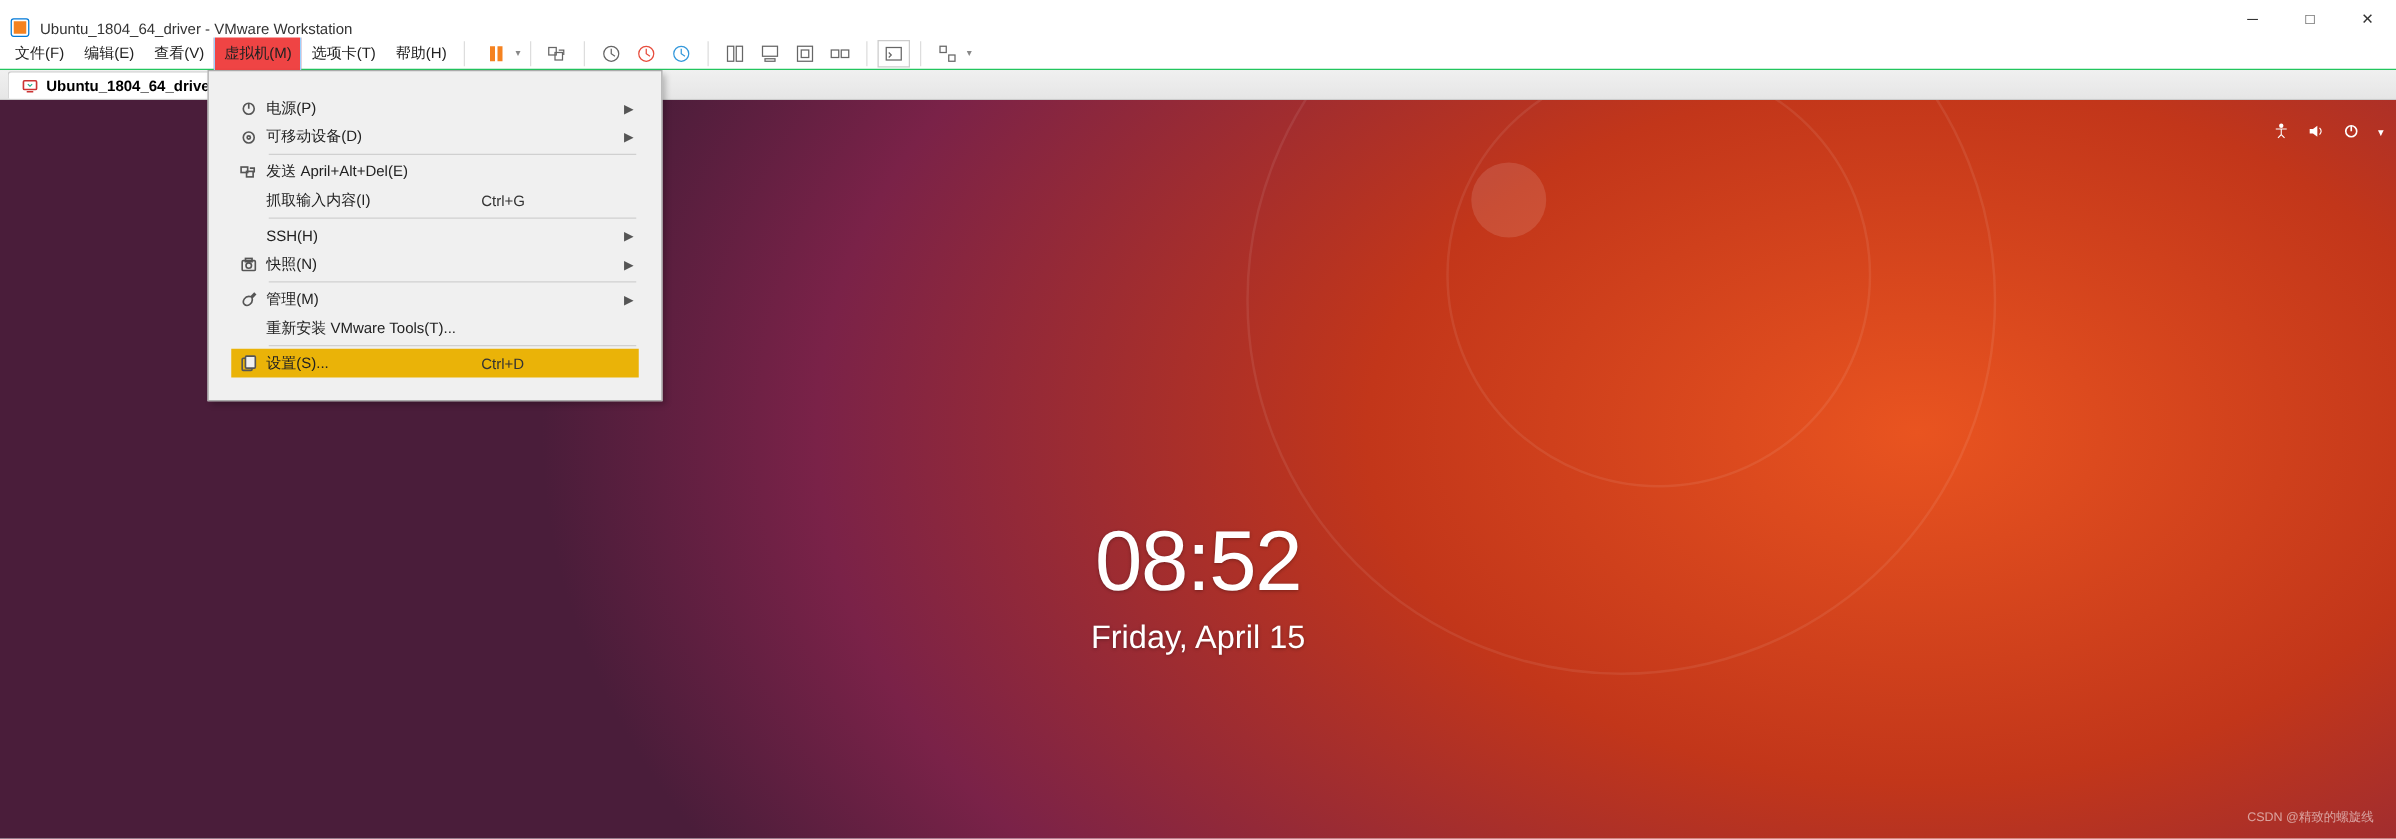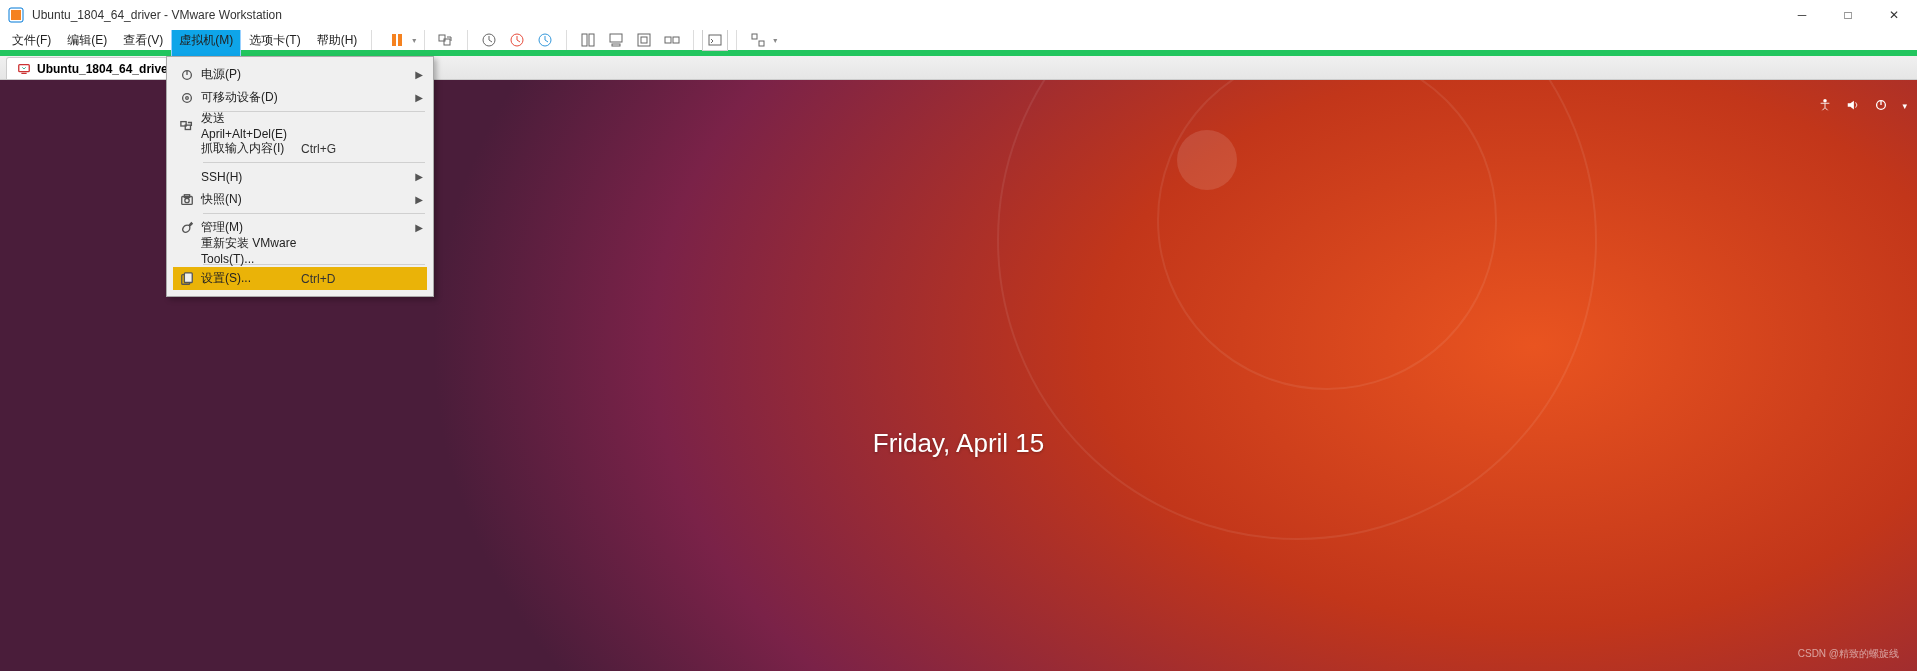--- a/index.html
+++ b/index.html
@@ -1,44 +1,44 @@
 <!DOCTYPE html>
 <html><head>
 <meta charset="utf-8">
 <style>
 * { margin: 0; padding: 0; box-sizing: border-box; font-family: "Microsoft YaHei", "Segoe UI", sans-serif; }
 body { width: 1917px; height: 671px; overflow: hidden; background: #fff; position: relative; }
-.titlebar { height: 30px; display: flex; align-items: center; padding: 0 8px; background: #fff; position: relative; }
+.titlebar { height: 30px; display: flex; align-items: flex-end; padding: 0 8px; background: #fff; position: relative; }
 .titlebar .app-icon { width: 16px; height: 16px; margin-right: 8px; }
 .titlebar .title { font-size: 12px; color: #333; }
 .titlebar .win-controls { position: absolute; right: 0; top: 0; display: flex; }
 .titlebar .win-controls div { width: 46px; height: 30px; display: flex; align-items: center; justify-content: center; font-size: 12px; color: #333; }
-.menubar { height: 26px; display: flex; align-items: center; background: #fff; border-bottom: 6px solid #22c55e; padding-left: 4px; }
+.menubar { height: 26px; display: flex; align-items: center; background: #fff; border-bottom: 1px solid #22c55e; padding-left: 4px; }
 .menubar .menu-item { padding: 4px 8px; font-size: 12px; color: #222; cursor: pointer; }
-.menubar .menu-item.active { background: #0ea5e9; border: 1px solid #99d1ff; padding: 20px 7px; }
+.menubar .menu-item.active { background: #ef4444; border: 1px solid #99d1ff; padding: 20px 7px; }
 .menu-sep { width: 1px; height: 20px; background: #ddd; margin: 0 6px; }
 .toolbar { display: flex; align-items: center; gap: 2px; margin-left: 6px; }
 .tb-btn { width: 26px; height: 22px; display: flex; align-items: center; justify-content: center; color: #555; }
 .tb-btn svg { width: 16px; height: 16px; }
 .tb-drop { display: flex; align-items: center; }
 .tb-drop .chev { font-size: 8px; color: #888; margin-left: 2px; }
 .tab-bar { height: 24px; background: linear-gradient(#f0f0f0,#e6e6e6); border-bottom: 1px solid #ccc; display: flex; align-items: flex-end; padding-left: 6px; }
 .tab { height: 22px; background: #fff; border: 1px solid #ccc; border-bottom: none; padding: 2px 10px; font-size: 12px; display: flex; align-items: center; gap: 6px; border-radius: 3px 3px 0 0; }
 .tab .vm-icon { width: 14px; height: 14px; }
 .content { position: relative; height: 591px; background: #f4f4f4; }
 .guest { position: absolute; left: 0; right: 0; top: 0; bottom: 0; background: radial-gradient(ellipse 1100px 700px at 80% 45%, #e95420 0%, #c2361a 40%, #7a2248 80%, #4a1d3a 100%); overflow: hidden; }
 .guest .circle1 { position: absolute; width: 600px; height: 600px; border: 2px solid rgba(255,255,255,0.08); border-radius: 50%; right: 320px; top: -140px; }
 .guest .circle2 { position: absolute; width: 340px; height: 340px; border: 2px solid rgba(255,255,255,0.08); border-radius: 50%; right: 420px; top: -30px; }
 .guest .dot { position: absolute; width: 60px; height: 60px; border-radius: 50%; background: rgba(255,255,255,0.12); right: 680px; top: 50px; }
 .guest-topbar { position: absolute; top: 14px; right: 10px; height: 24px; display: flex; align-items: center; gap: 14px; color: #fff; font-size: 12px; }
 .guest-topbar svg { width: 14px; height: 14px; fill: #fff; }
 .clock { position: absolute; left: 50%; top: 330px; transform: translateX(-50%); text-align: center; color: #fff; text-shadow: 0 1px 3px rgba(0,0,0,0.3); }
 .clock .time { font-size: 68px; font-weight: 300; letter-spacing: -1px; }
-.clock .date { font-size: 26px; font-weight: 300; margin-top: 18px; }
-.dropdown { position: absolute; left: 166px; top: 56px; width: 268px; background: #f0f0f0; border: 1px solid #aaa; box-shadow: 3px 3px 5px rgba(0,0,0,0.25); z-index: 100; padding: 6px; }
+.clock .date { font-size: 26px; font-weight: 300; margin-top: 6px; }
+.dropdown { position: absolute; left: 166px; top: 56px; width: 364px; background: #f0f0f0; border: 1px solid #aaa; box-shadow: 3px 3px 5px rgba(0,0,0,0.25); z-index: 100; padding: 18px; }
 .dd-item { display: flex; align-items: center; height: 23px; font-size: 12px; color: #222; }
 .dd-item .icon-col { width: 28px; display: flex; align-items: center; justify-content: center; }
 .dd-item .icon-col svg { width: 14px; height: 14px; stroke: #555; fill: none; stroke-width: 1.5; }
 .dd-item .label { flex: 1; }
 .dd-item .shortcut { width: 110px; text-align: left; color: #333; }
 .dd-item .arrow { width: 16px; text-align: center; color: #555; font-size: 10px; }
 .dd-item.selected { background: #eab308; }
 .dd-sep { height: 1px; background: #d0d0d0; margin: 2px 2px 2px 30px; }
 .watermark { position: absolute; right: 18px; bottom: 10px; color: rgba(255,255,255,0.55); font-size: 10px; }
 </style>
@@ -173,20 +173,21 @@
             <path d="M2 6 L5 6 L9 3 L9 13 L5 10 L2 10 Z"></path>
             <path d="M11 5 Q14 8 11 11" stroke="#fff" fill="none"></path>
           </svg></span>
       <span><svg viewBox="0 0 16 16">
             <circle cx="8" cy="8" r="5" fill="none" stroke="#fff" stroke-width="1.5"></circle>
             <path d="M8 3 L8 8" stroke="#fff" stroke-width="1.5"></path>
           </svg></span>
       <span style="font-size:9px">▾</span>
     </div>
     <div class="clock">
+      <div class="time">08:52</div>
       <div class="date">Friday, April 15</div>
     </div>
     <div class="watermark">CSDN @精致的螺旋线</div>
   </div>
 </div>
 
 <div class="dropdown">
   <div id="dd-container">
       <div class="dd-item">
         <span class="icon-col">

